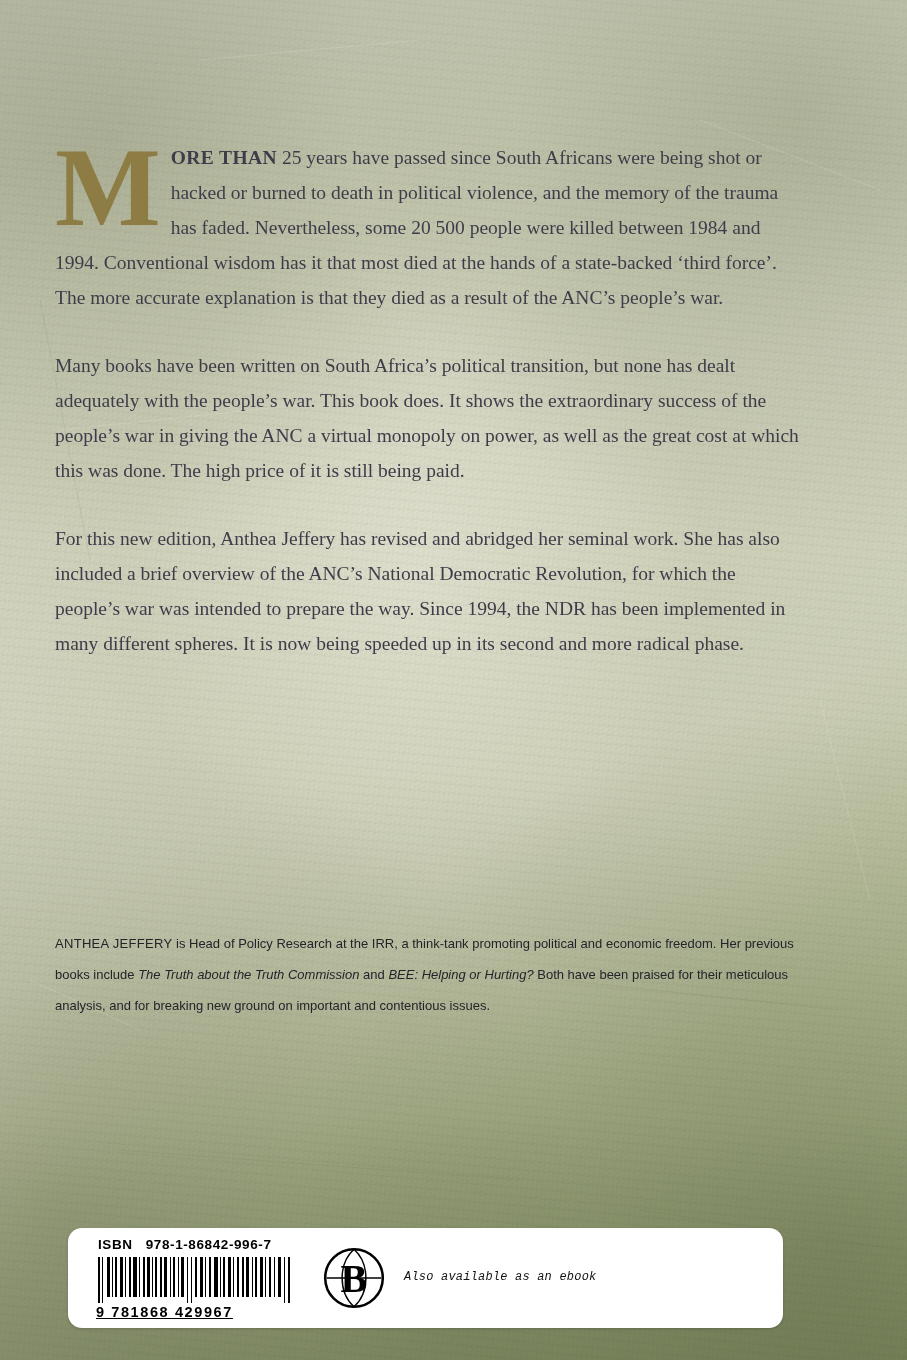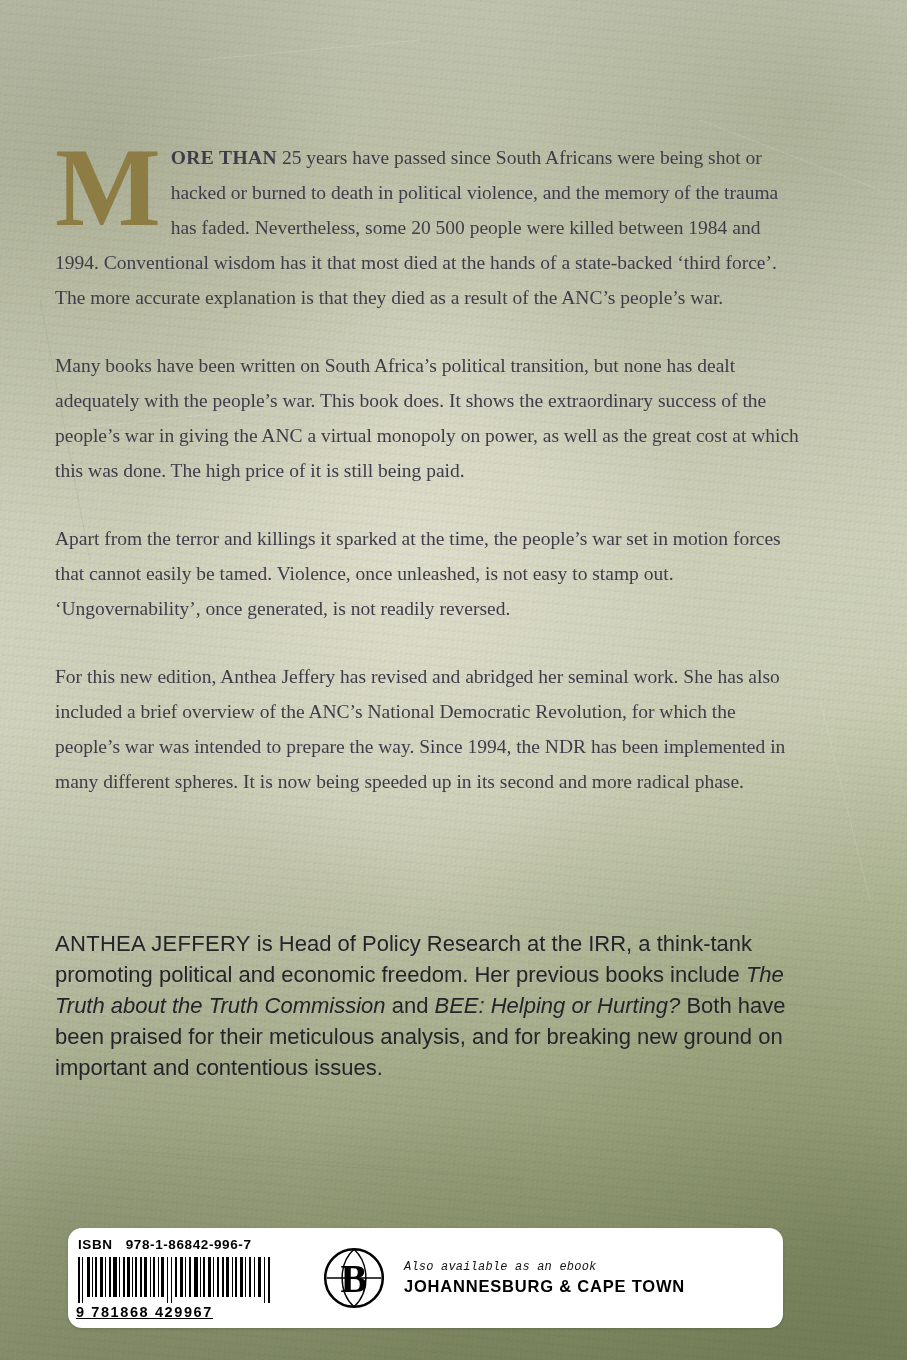--- a/index.html
+++ b/index.html
@@ -84,42 +84,42 @@
     font-weight: bold;
   }
 
   .bio {
     position: absolute;
     left: 55px;
     top: 928px;
     width: 760px;
     color: #23242a;
     font-family: "Liberation Sans", sans-serif;
-    font-size: 22px;
+    font-size: 13px;
     line-height: 31px;
   }
   .bio .nm { font-weight: 400; letter-spacing: .3px; }
   .bio i { font-style: italic; }
 
   
   .footer {
     position: absolute;
     left: 68px;
     top: 1228px;
     width: 715px;
     height: 100px;
     background: #ffffff;
     border-radius: 14px;
     box-shadow: 0 1px 3px rgba(0,0,0,0.18);
     display: flex;
     align-items: center;
   }
   .isbn-block {
     width: 238px;
-    padding-left: 4px;
+    padding-left: 24px;
     box-sizing: border-box;
   }
   .isbn-line {
     font-family: "Liberation Sans", sans-serif;
     font-size: 13.5px;
     letter-spacing: .6px;
     color: #000;
     margin: 0 0 3px 6px;
     font-weight: 600;
   }
@@ -194,21 +194,20 @@
       <path d="M40 300 L 90 560"></path>
       <path d="M640 1210 L 900 1250"></path>
     </g>
   </svg>
 
   <div class="blurb">
     <p>
       <span class="dropcap">M</span><span class="smallcaps">ORE THAN</span><span> 25 years have passed since South Africans were being shot or hacked or burned to death in political violence, and the memory of the trauma has faded. Nevertheless, some 20 500 people were killed between 1984 and 1994. Conventional wisdom has it that most died at the hands of a state-backed ‘third force’. The more accurate explanation is that they died as a result of the ANC’s people’s war.</span>
     </p>
     <p>Many books have been written on South Africa’s political transition, but none has dealt adequately with the people’s war. This book does. It shows the extraordinary success of the people’s war in giving the ANC a virtual monopoly on power, as well as the great cost at which this was done. The high price of it is still being paid.</p>
-    <p>Apart from the terror and killings it sparked at the time, the people’s war set in motion forces that cannot easily be tamed. Violence, once unleashed, is not easy to stamp out. ‘Ungovernability’, once generated, is not readily reversed.</p>
     <p>For this new edition, Anthea Jeffery has revised and abridged her seminal work. She has also included a brief overview of the ANC’s National Democratic Revolution, for which the people’s war was intended to prepare the way. Since 1994, the NDR has been implemented in many different spheres. It is now being speeded up in its second and more radical phase.</p>
   </div>
 
   <div class="bio">
     <span class="nm">ANTHEA JEFFERY</span><span> is Head of Policy Research at the IRR, a think-tank promoting political and economic freedom. Her previous books include </span><i>The Truth about the Truth Commission</i><span> and </span><i>BEE: Helping or Hurting?</i><span> Both have been praised for their meticulous analysis, and for breaking new ground on important and contentious issues.</span>
   </div>
 
   <div class="footer">
 
     <div class="isbn-block">
@@ -271,18 +270,17 @@
     <div class="logo-wrap">
       <svg class="jb-mark" viewBox="0 0 100 100">
         <circle cx="50" cy="50" r="40" fill="none" stroke="#000" stroke-width="3.5"></circle>
         <path d="M50 10 C 28 30, 28 70, 50 90" fill="none" stroke="#000" stroke-width="2"></path>
         <path d="M50 10 C 72 30, 72 70, 50 90" fill="none" stroke="#000" stroke-width="2"></path>
         <line x1="12" y1="50" x2="88" y2="50" stroke="#000" stroke-width="2"></line>
         <text x="50" y="70" text-anchor="middle" font-family="Liberation Serif, serif" font-size="56" font-weight="700" fill="#000">B</text>
       </svg>
       <div class="pub-text">
         <div class="ebook-note">Also available as an ebook</div>
-        <div class="pub-city">JOHANNESBURG &amp; CAPE TOWN</div>
       </div>
     </div>
 
   </div>
 </div>
 
 </body></html>

